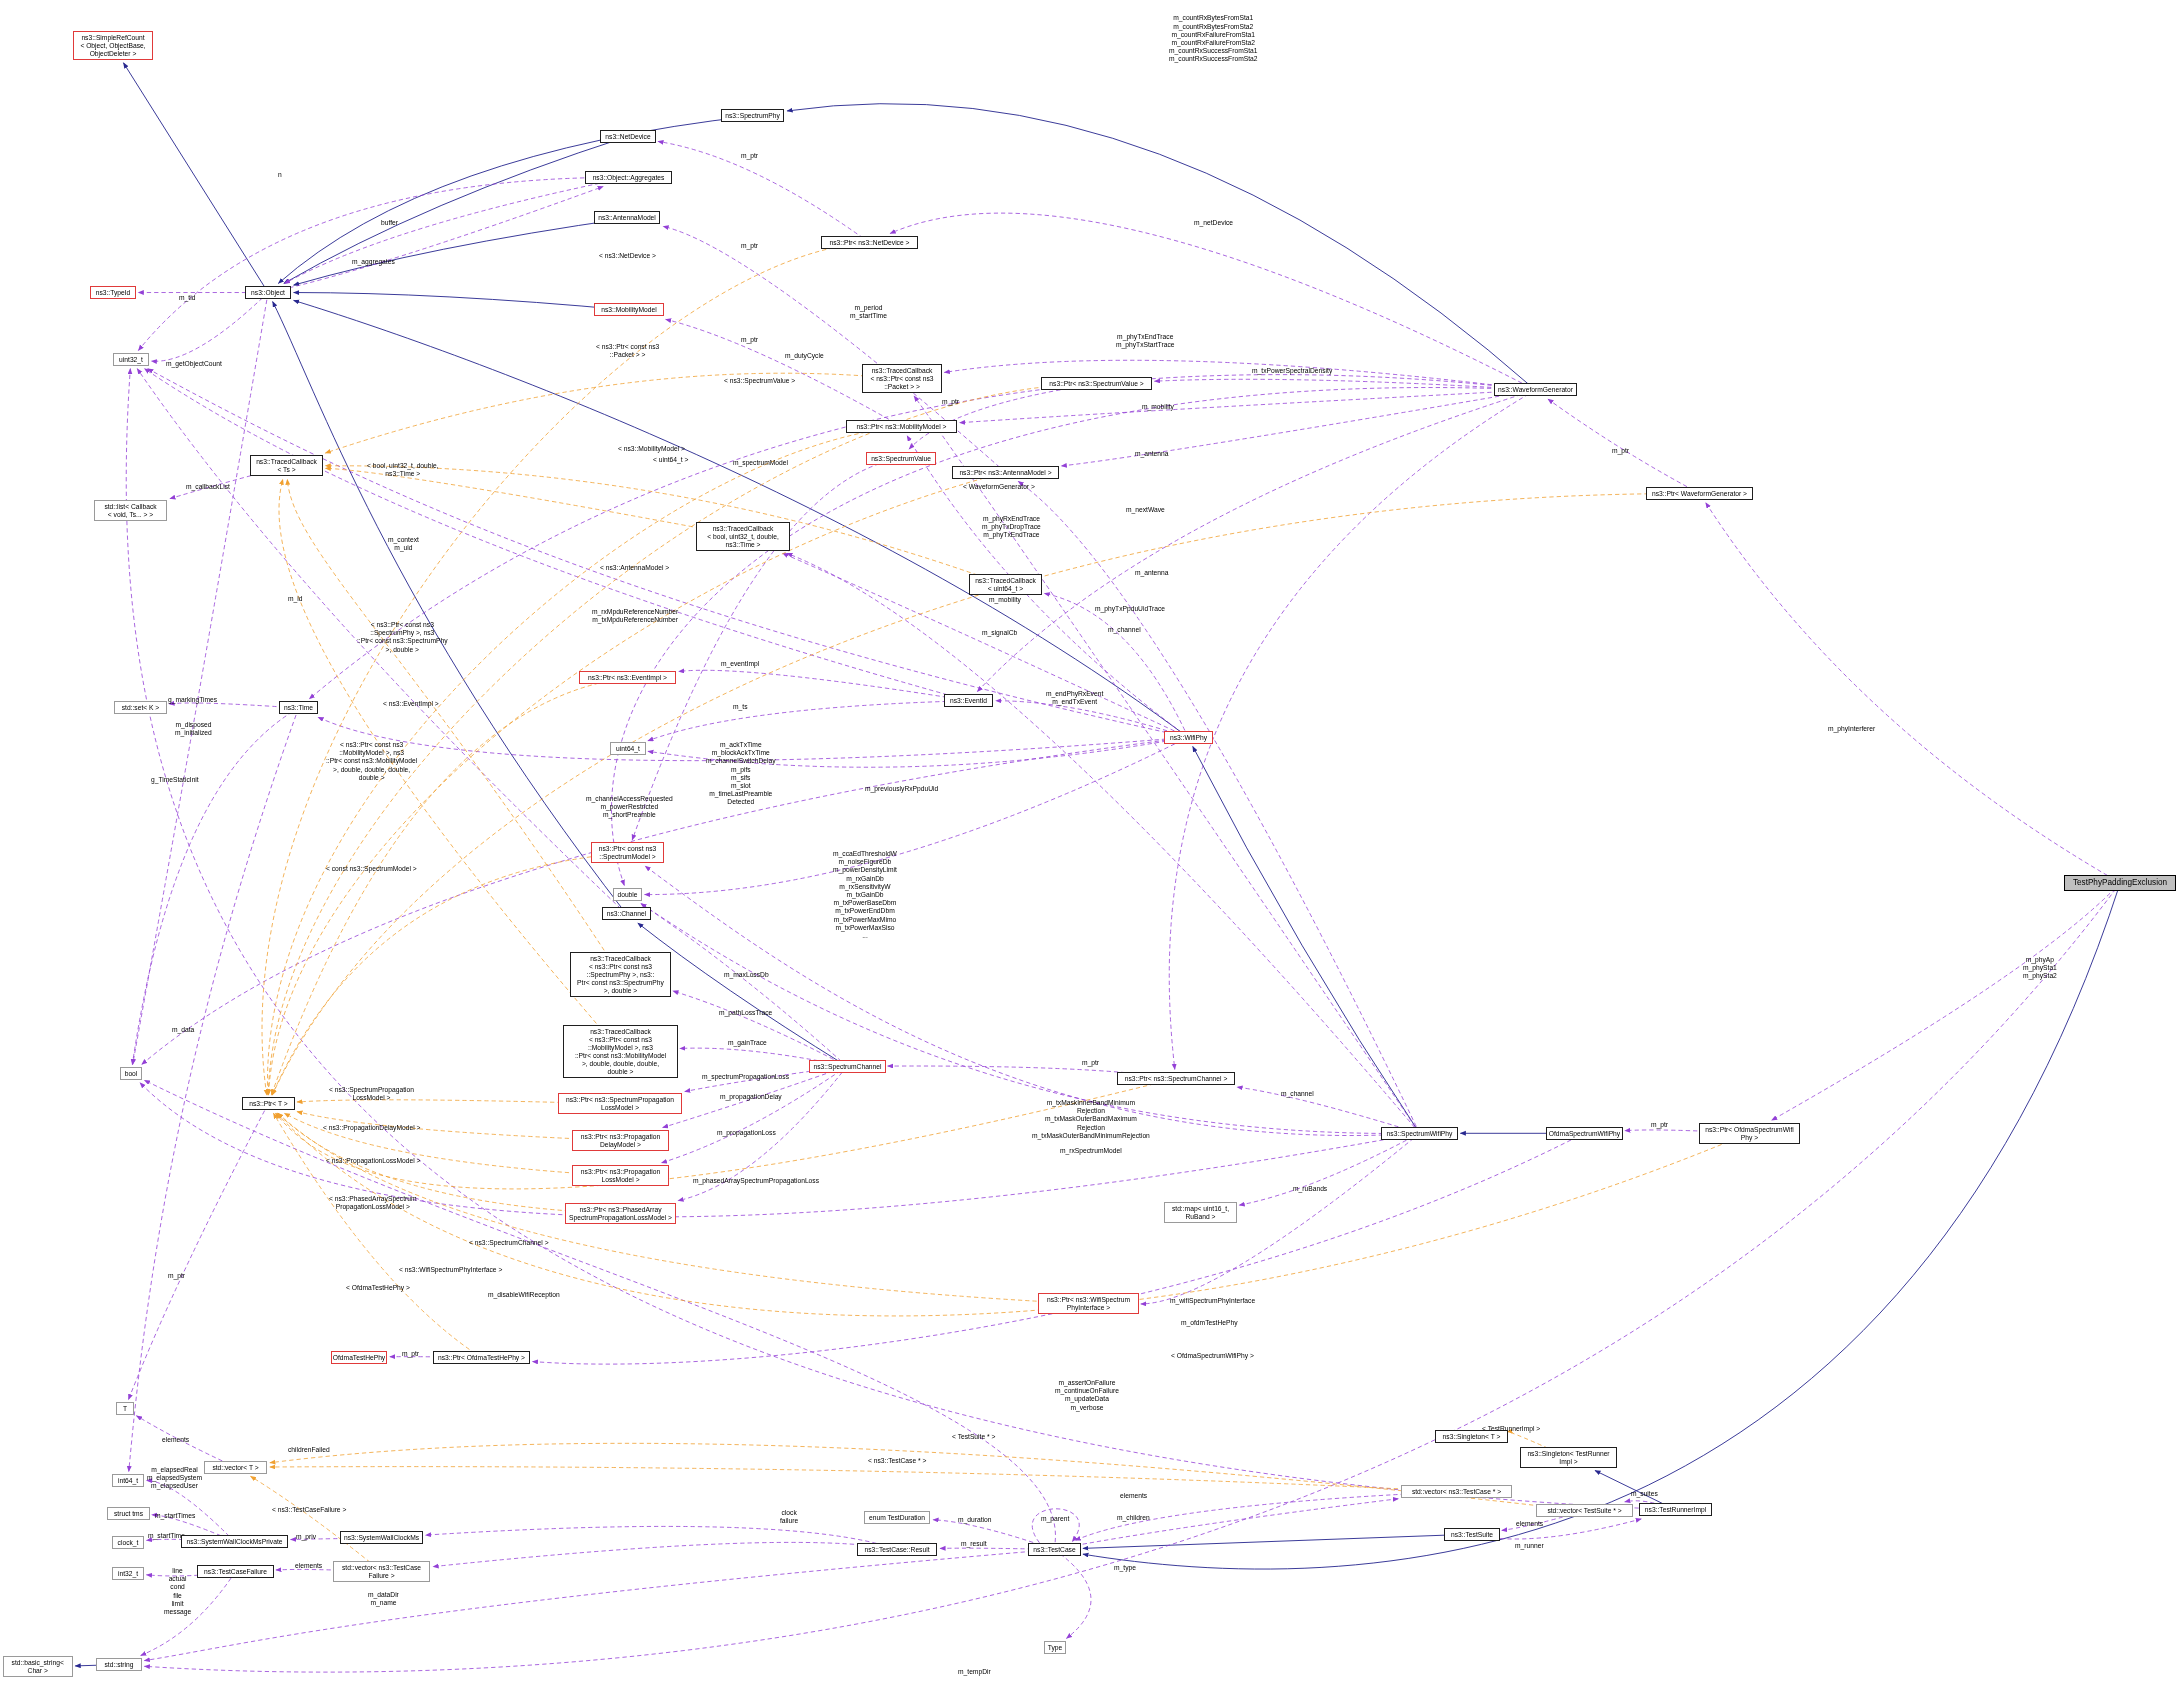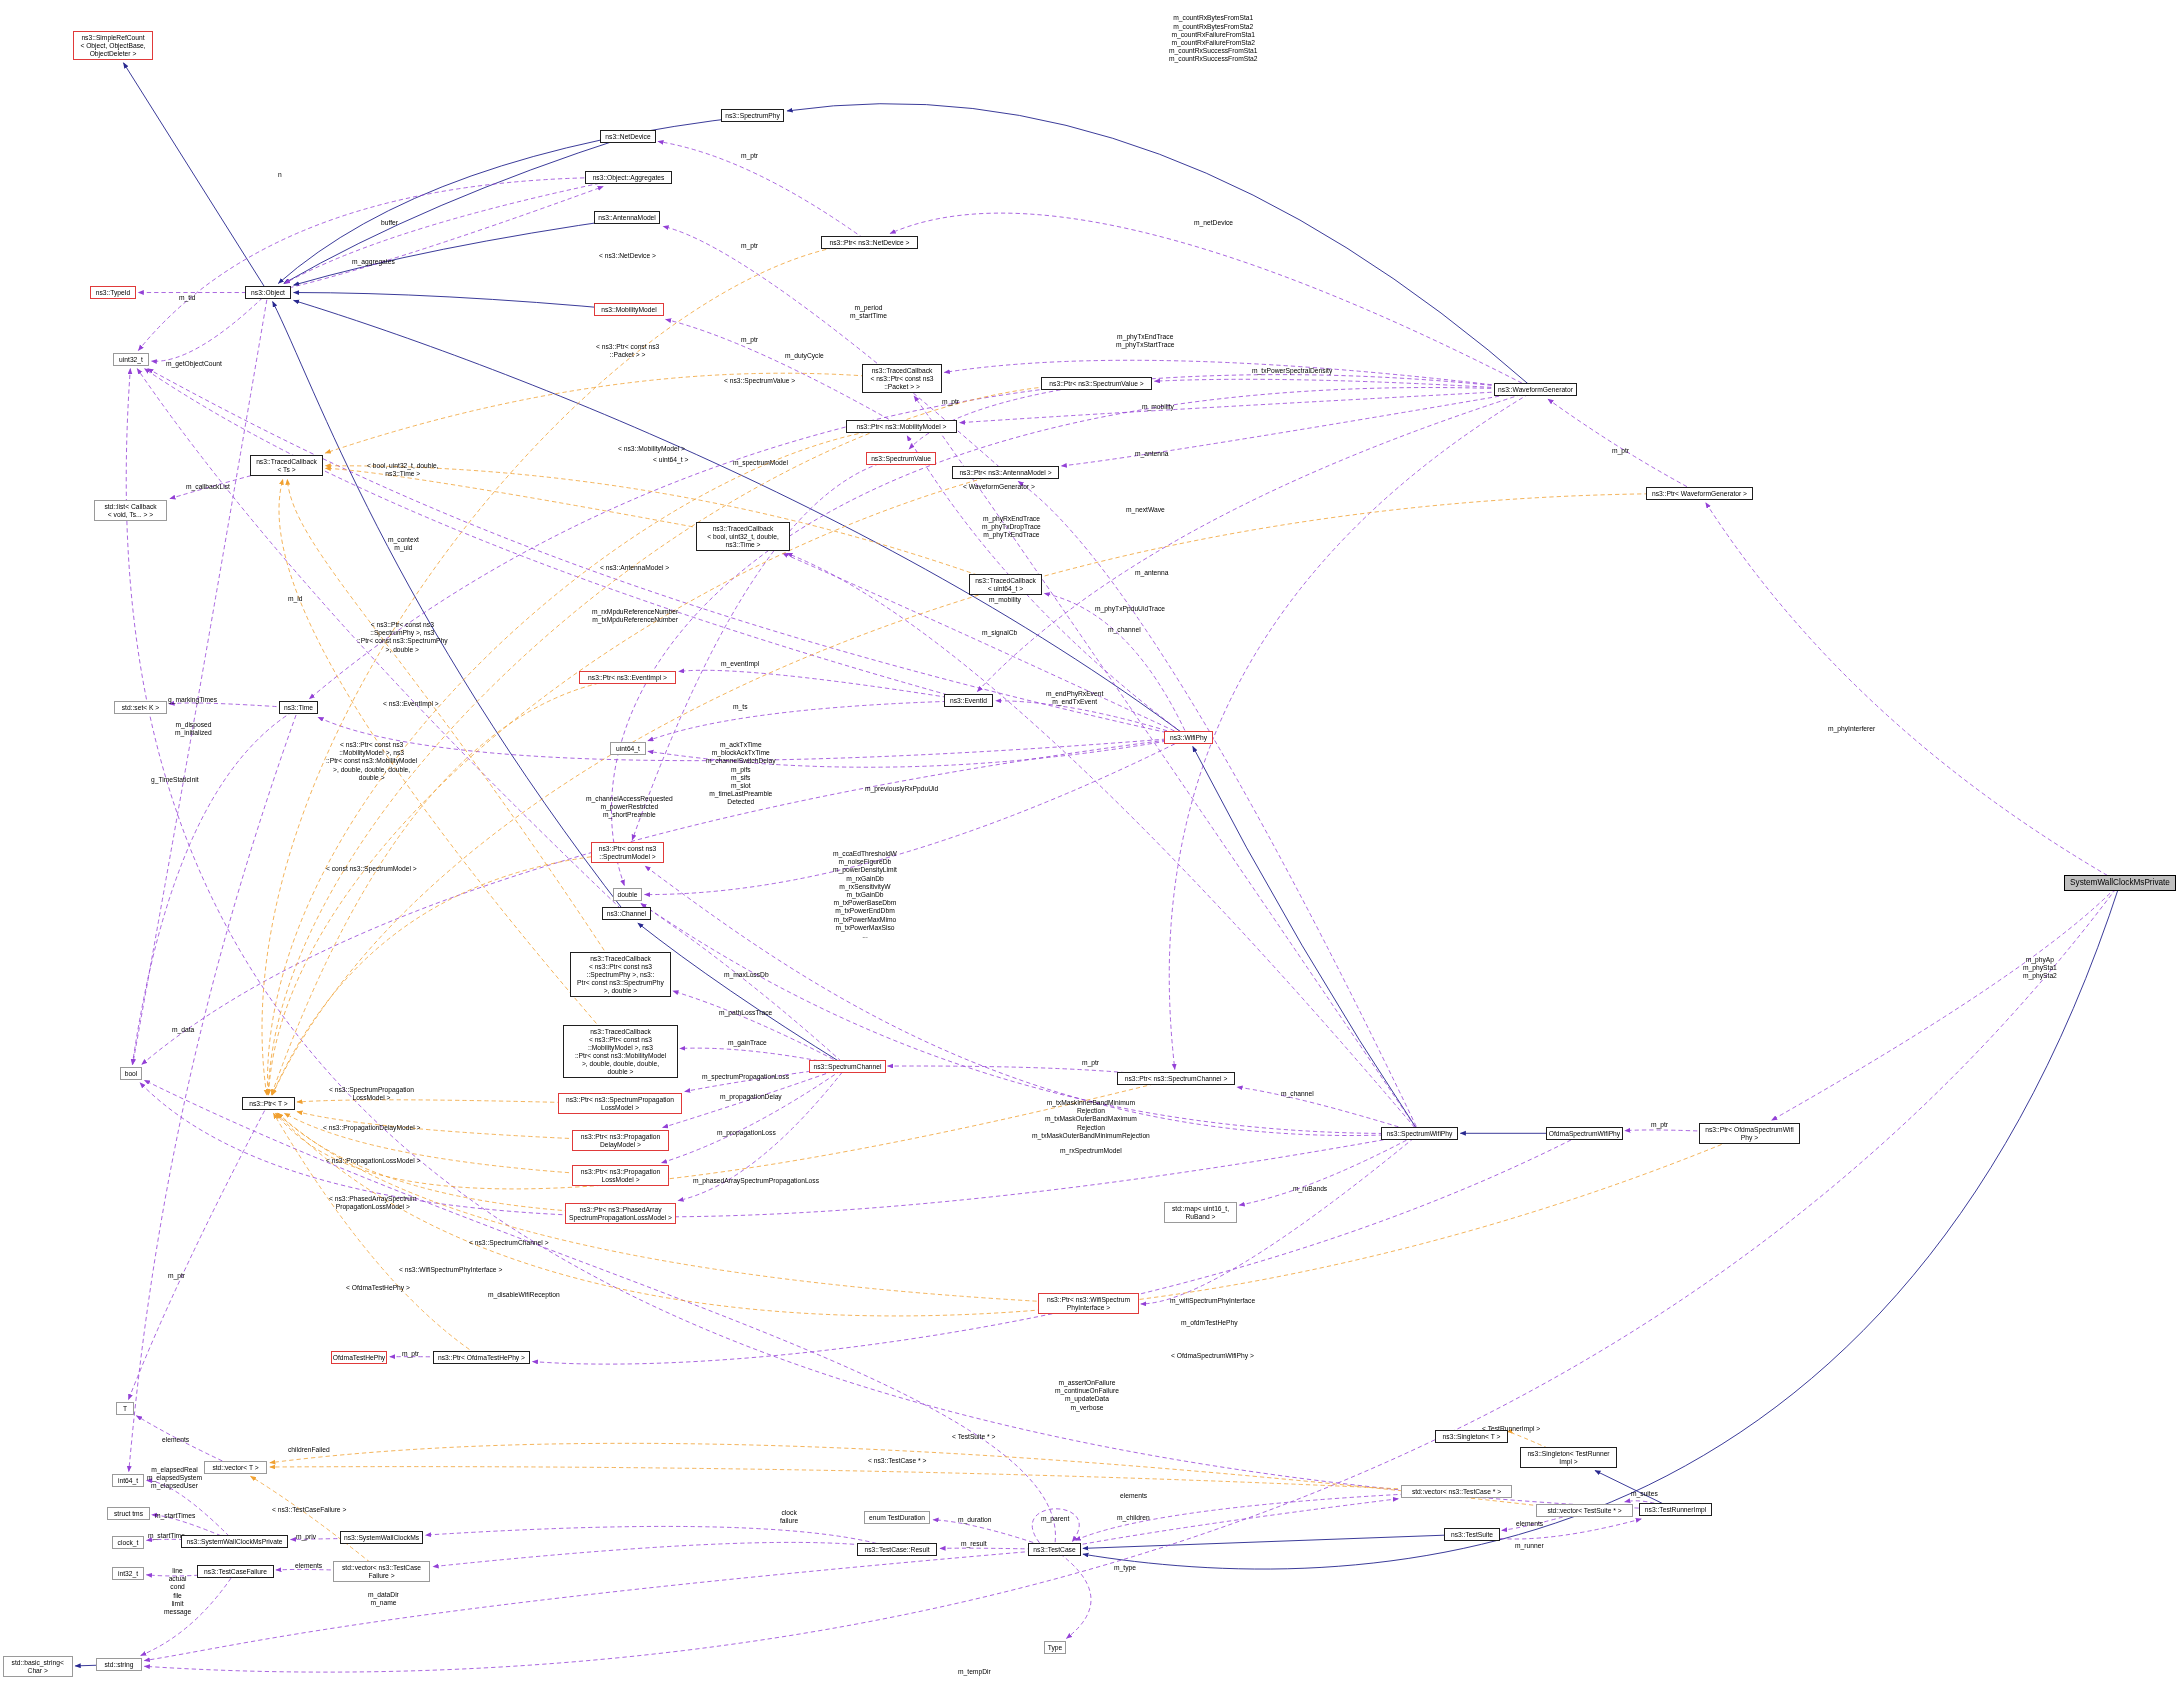--- a/index.html
+++ b/index.html
@@ -341,21 +341,21 @@
     </div>
     <div class="node plain" style="left: 1164px; top: 1202px; width: 73px; height: 21.3px;">
       <span>std::map&lt; uint16_t,</span>
       <span>RuBand &gt;</span>
     </div>
     <div class="node red" style="left: 1038px; top: 1293px; width: 101px; height: 21.3px;">
       <span>ns3::Ptr&lt; ns3::WifiSpectrum</span>
       <span>PhyInterface &gt;</span>
     </div>
     <div class="node subject" style="left: 2064px; top: 875px; width: 112px; height: 16px;">
-      <span>SystemWallClockMsPrivate</span>
+      <span>TestPhyPaddingExclusion</span>
     </div>
     <div class="node plain" style="left: 204px; top: 1461px; width: 63px; height: 13.4px;">
       <span>std::vector&lt; T &gt;</span>
     </div>
     <div class="node solid" style="left: 181px; top: 1535px; width: 107px; height: 13.4px;">
       <span>ns3::SystemWallClockMsPrivate</span>
     </div>
     <div class="node solid" style="left: 340px; top: 1531px; width: 83px; height: 13.4px;">
       <span>ns3::SystemWallClockMs</span>
     </div>

